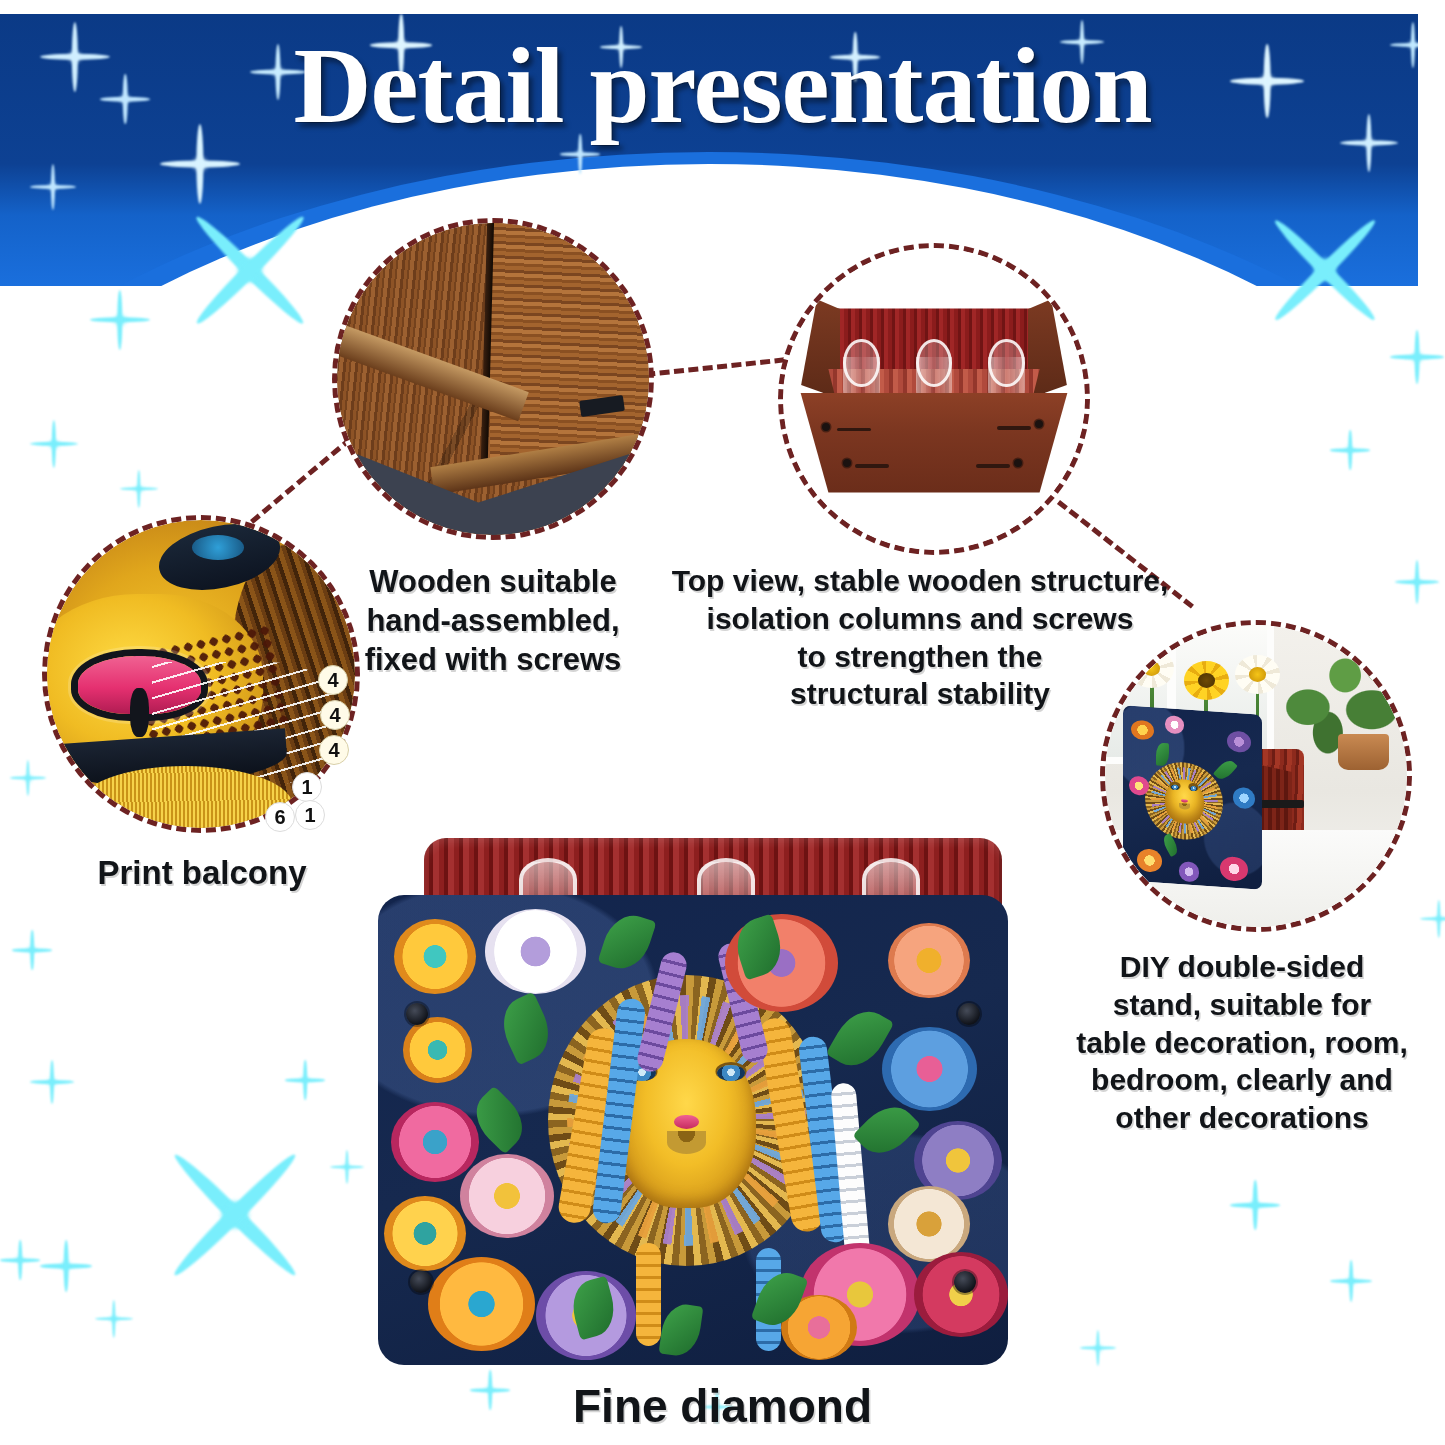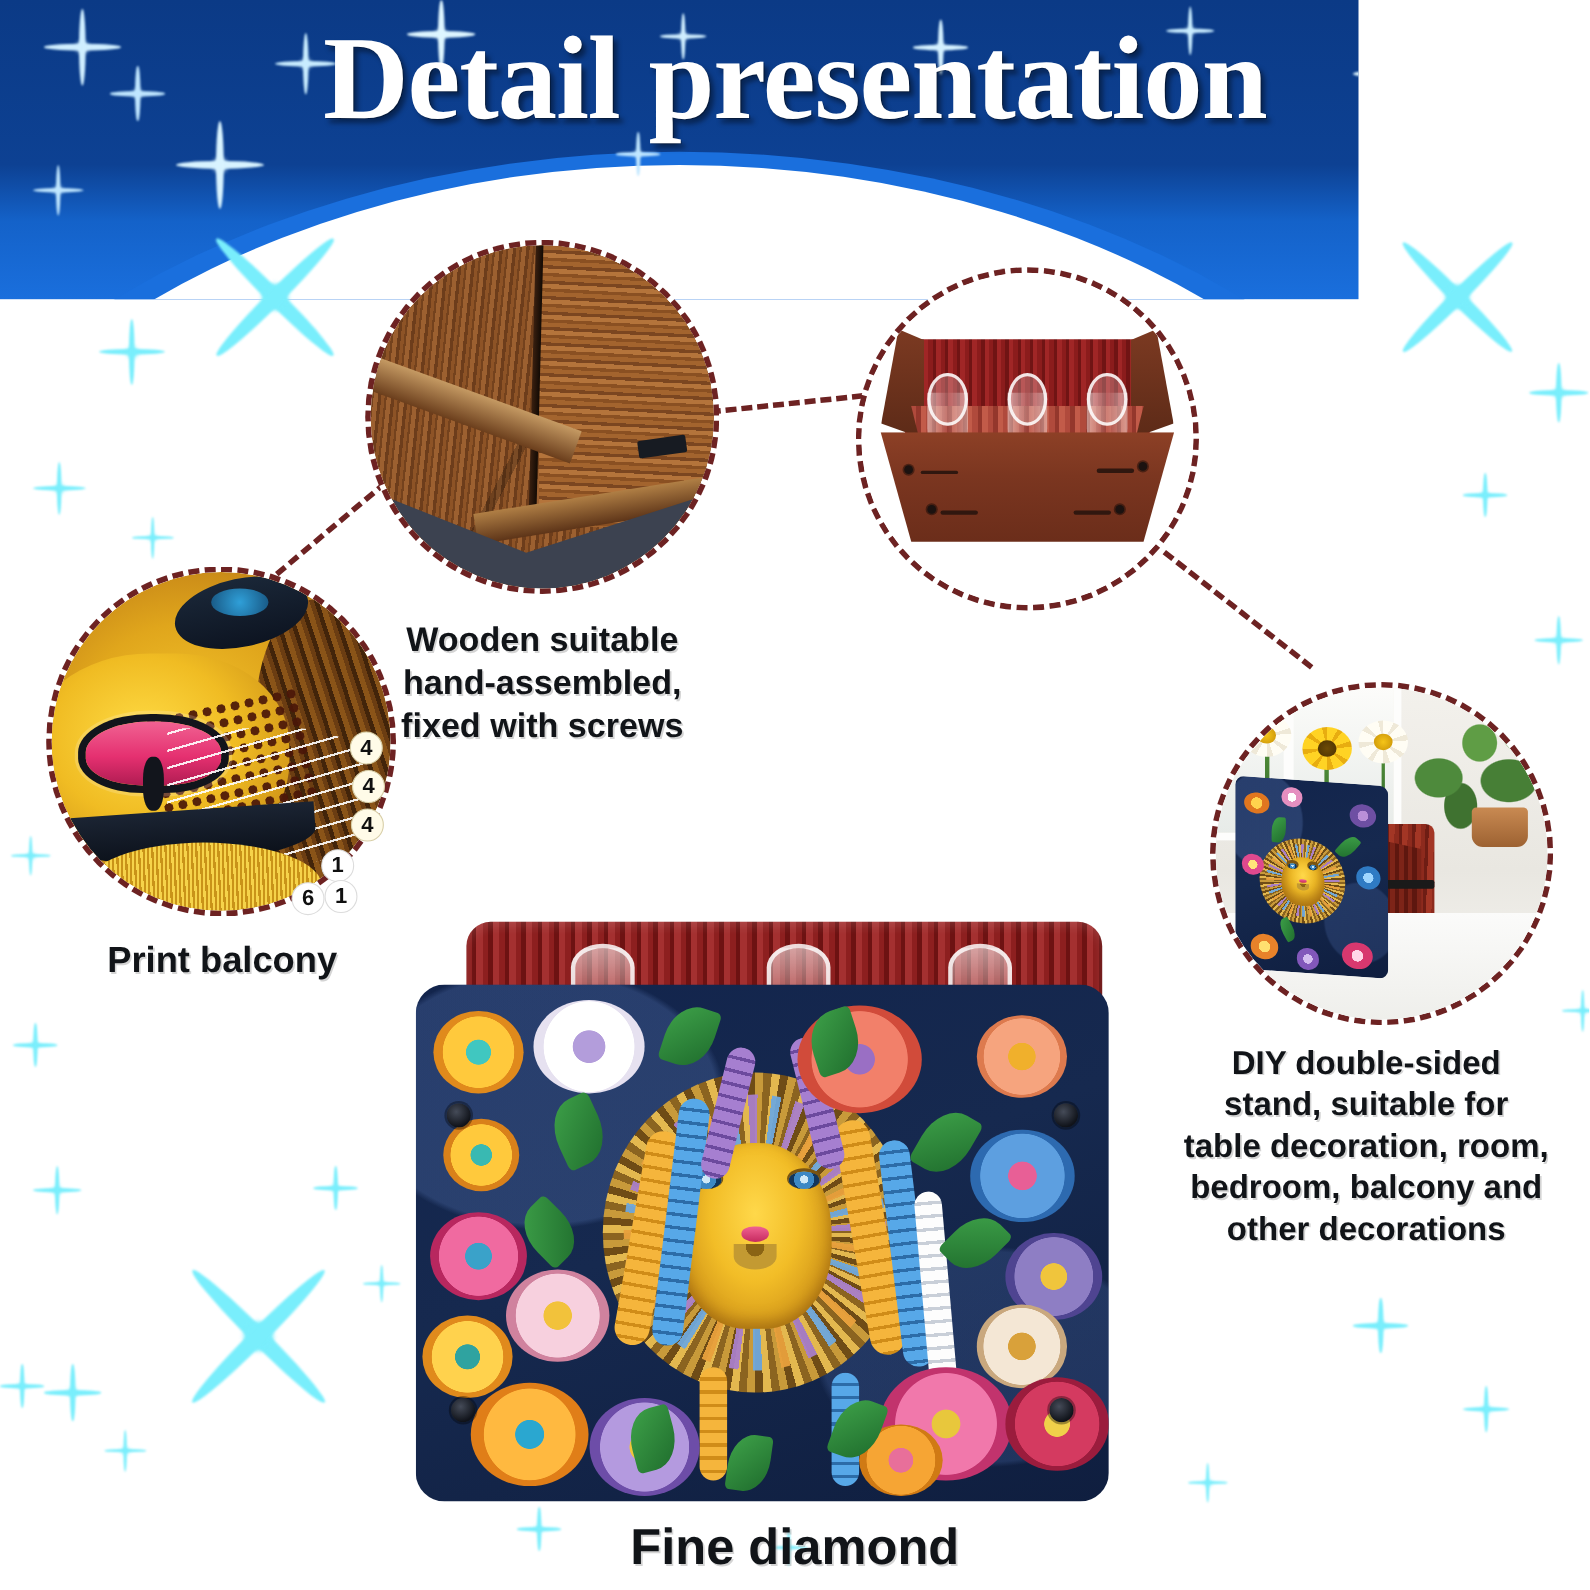--- a/index.html
+++ b/index.html
@@ -8,21 +8,21 @@
     font-family:"Liberation Sans", sans-serif;
     background:#ffffff;
     position:relative;
     overflow:hidden;
   }
 
   #stage { position:absolute; inset:0; width:1445px; height:1445px; overflow:hidden; background:#fff; }
 
   
   .header {
-    position:absolute; left:0; top:0; width:1235px; height:272px;
+    position:absolute; left:0; top:14px; width:1418px; height:272px;
     background:linear-gradient(180deg,#0b3a86 0%,#0d4193 55%,#1462c9 74%,#1a6fdd 100%);
     overflow:hidden;
   }
   .header-arc {
     position:absolute; left:-12%; top:150px; width:124%; height:560px;
     background:#ffffff; border-radius:50% 50% 0 0 / 100% 100% 0 0;
   }
   .header-arc-blue {
     position:absolute; left:-14%; top:138px; width:128%; height:560px;
     background:#1a6fdd; border-radius:50% 50% 0 0 / 100% 100% 0 0;
@@ -614,30 +614,36 @@
       </div>
     </div>
   </div>
 
   <div class="caption" style="left:338px; top:562px; width:310px; font-size:31px;">
     <span class="cap-line">Wooden suitable</span>
     <span class="cap-line">hand-assembled,</span>
     <span class="cap-line">fixed with screws</span>
   </div>
 
+  <div class="caption" style="left:660px; top:562px; width:520px; font-size:30px;">
+    <span class="cap-line">Top view, stable wooden structure,</span>
+    <span class="cap-line">isolation columns and screws</span>
+    <span class="cap-line">to strengthen the</span>
+    <span class="cap-line">structural stability</span>
+  </div>
 
   <div class="caption" style="left:42px; top:852px; width:320px; font-size:33px;">
     <span class="cap-line">Print balcony</span>
   </div>
 
   <div class="caption" style="left:1044px; top:948px; width:396px; font-size:30px;">
     <span class="cap-line">DIY double-sided</span>
     <span class="cap-line">stand, suitable for</span>
     <span class="cap-line">table decoration, room,</span>
-    <span class="cap-line">bedroom, balcony and</span>
+    <span class="cap-line">bedroom, clearly and</span>
     <span class="cap-line">other decorations</span>
   </div>
 
   <div class="product-wood-top" style="left:424px; top:838px; width:578px; height:72px;"></div>
   <div class="prod-tube" style="left:519px; top:858px; width:58px; height:60px;"></div>
   <div class="prod-tube" style="left:697px; top:858px; width:58px; height:60px;"></div>
   <div class="prod-tube" style="left:862px; top:858px; width:58px; height:60px;"></div>
 
   <div class="dpanel" style="position:absolute; left:378px; top:895px; width:630px; height:470px; border-radius:26px;">
 

